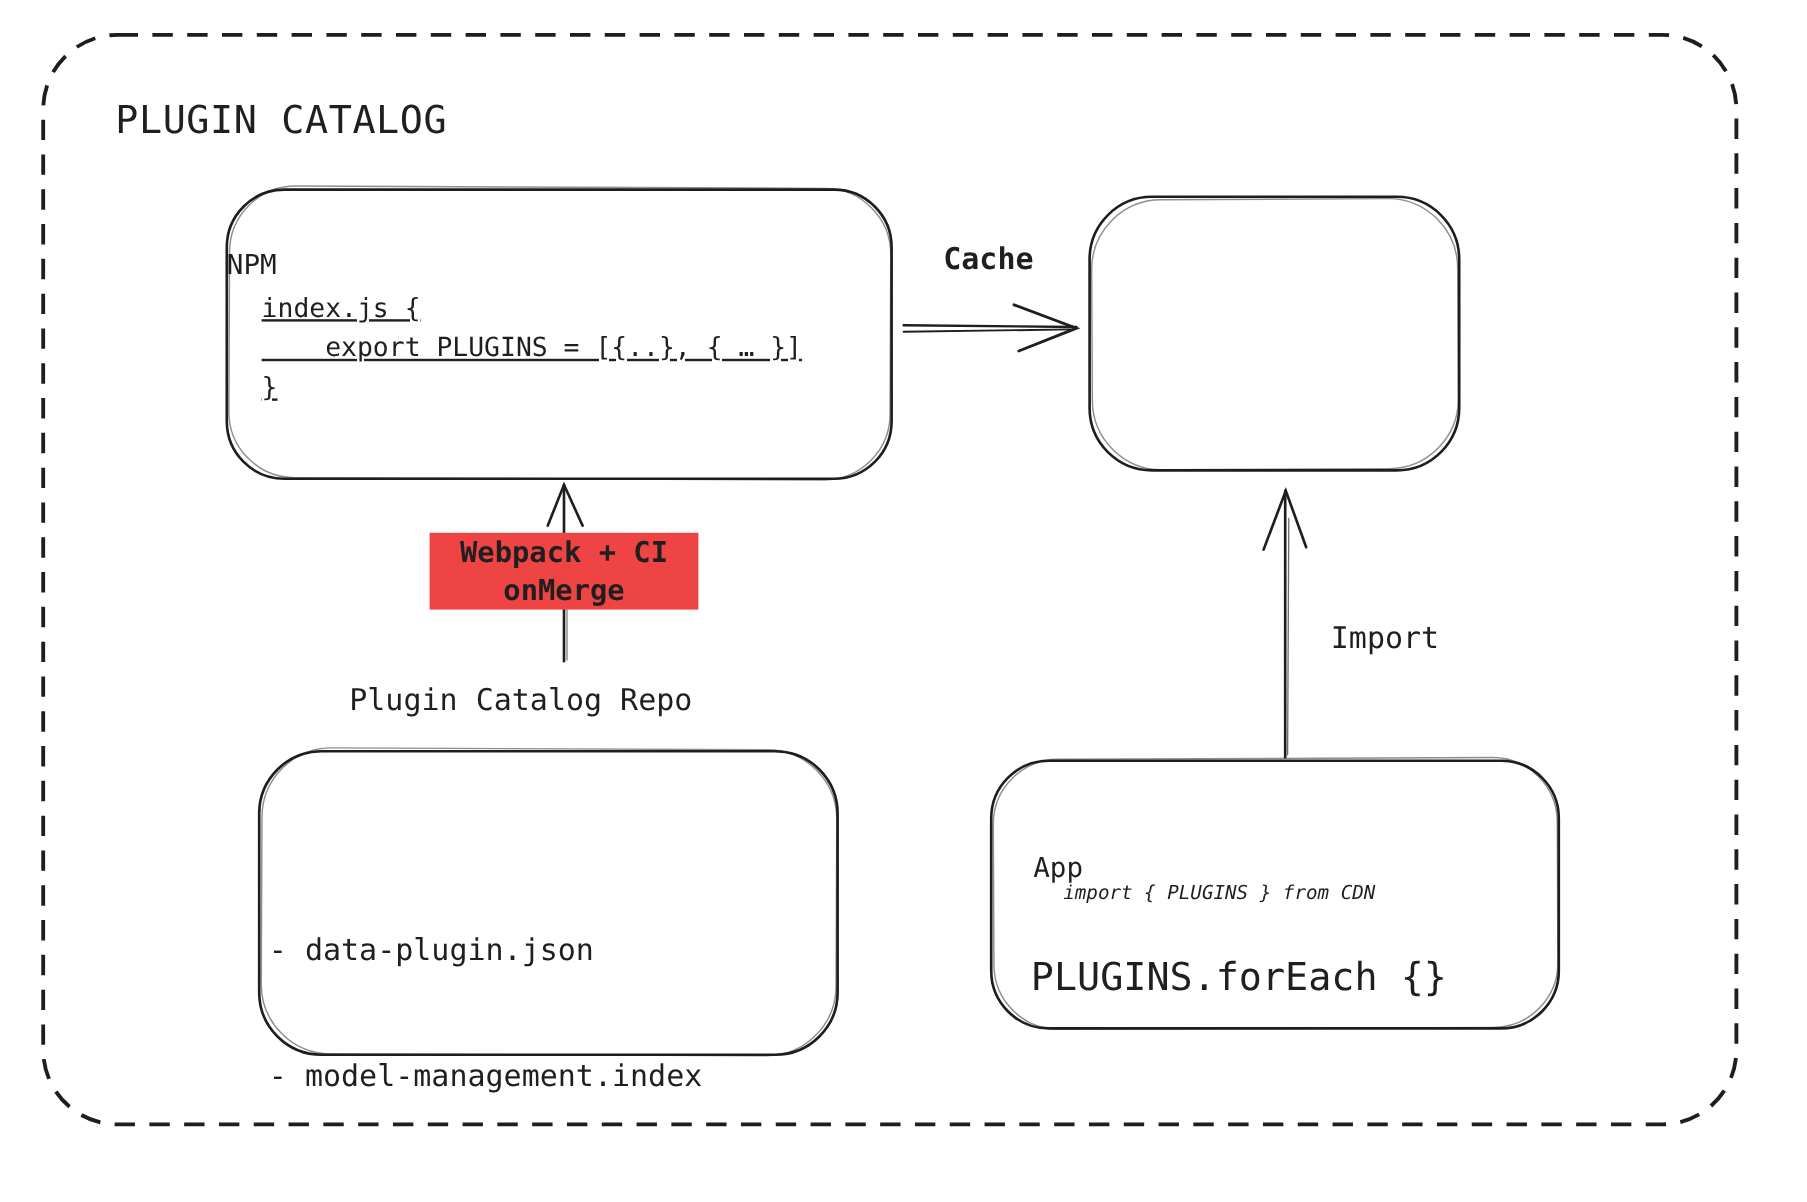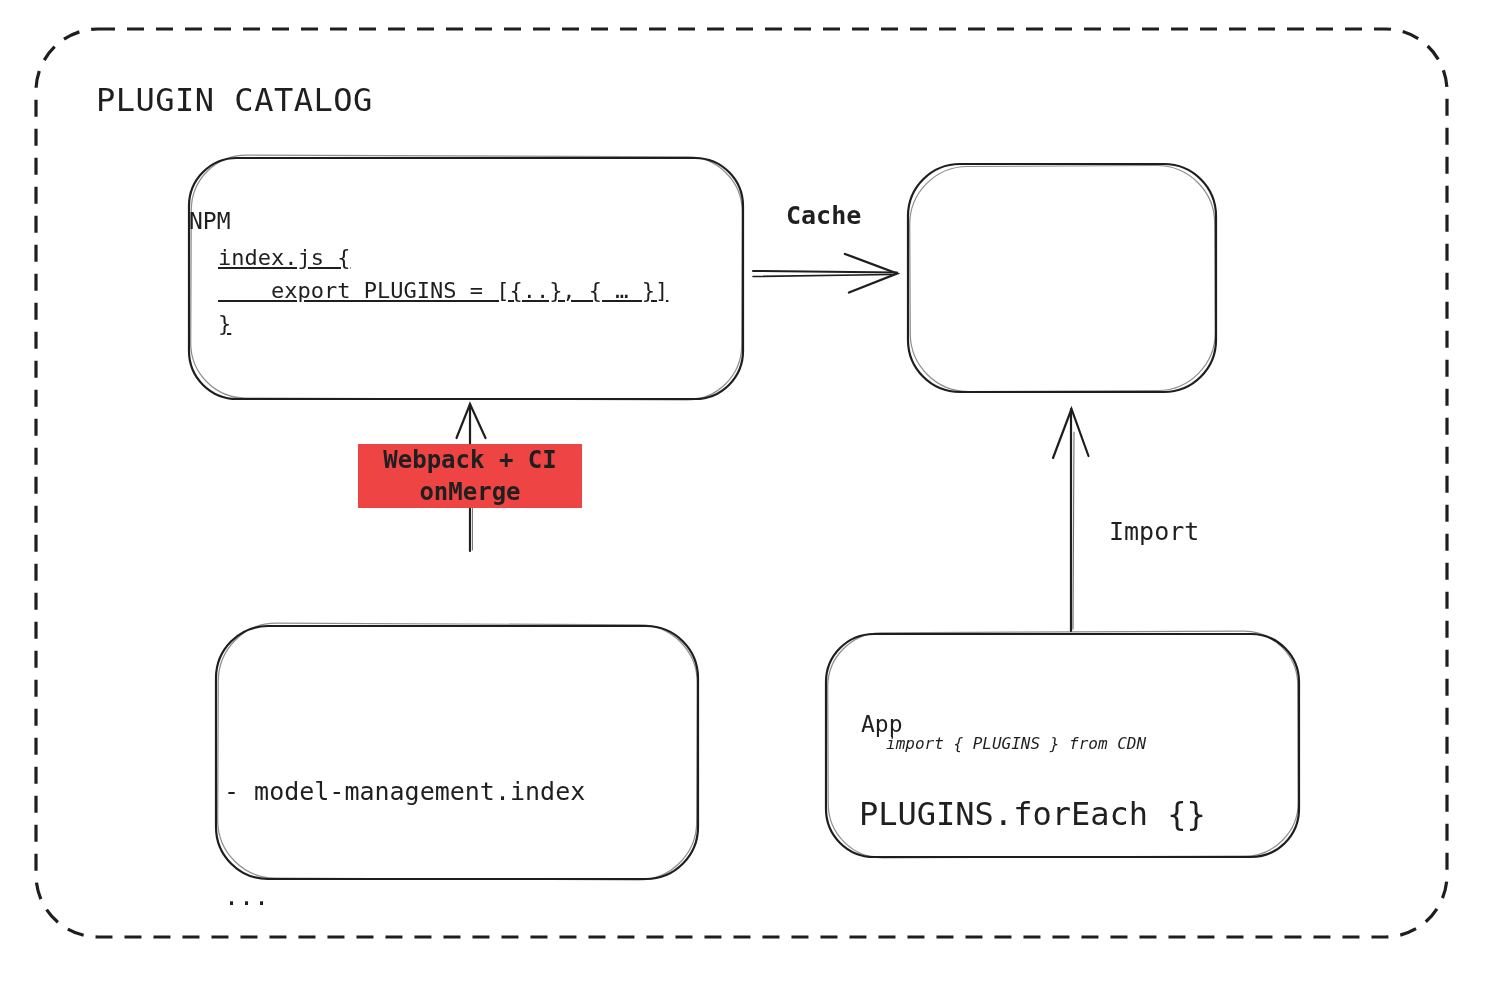--- a/index.html
+++ b/index.html
@@ -94,21 +94,23 @@
   <div class="t npm-code">index.js {
     export PLUGINS = [{..}, { … }]
 }</div>
 
 
   <div class="t cache-label">Cache</div>
 
   <div class="t build-label">Webpack + CI
 onMerge</div>
 
+  <div class="t repo-title">Plugin Catalog Repo</div>
   <div class="t repo-files">
+    <div>- data-plugin.json</div>
     <div>- model-management.index</div>
     <div>...</div>
   </div>
 
   <div class="t app-title">App</div>
   <div class="t app-line1">import { PLUGINS } from CDN</div>
   <div class="t app-line2">PLUGINS.forEach {}</div>
 
   <div class="t import-label">Import</div>
 

